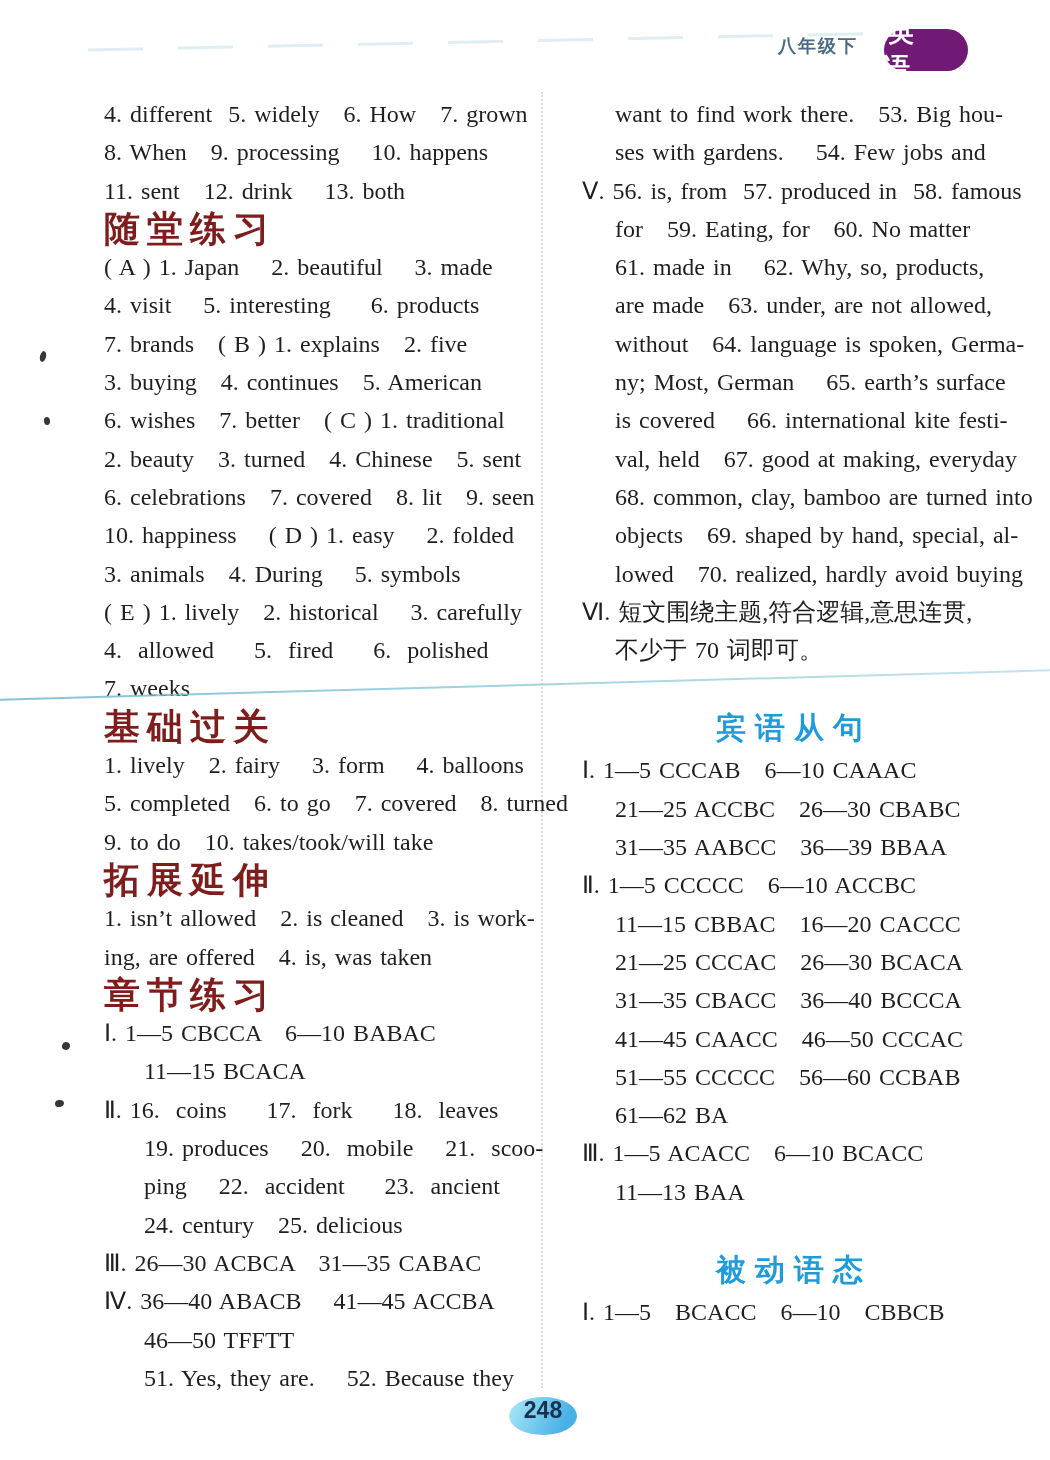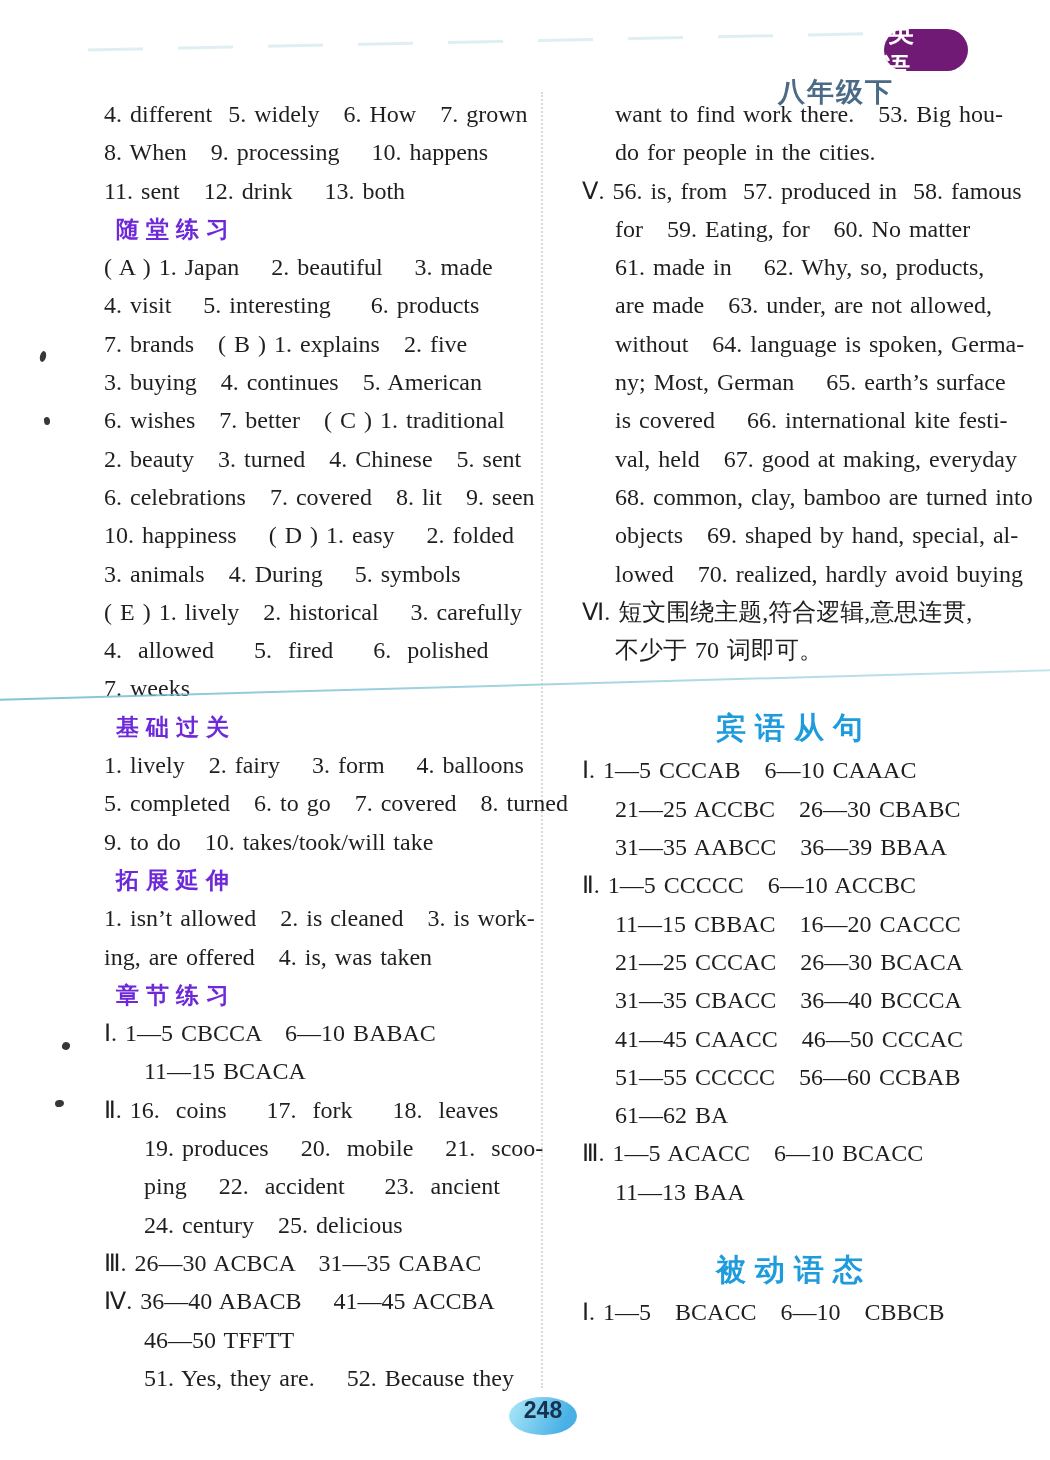--- a/index.html
+++ b/index.html
@@ -7,21 +7,21 @@
     width:1050px; height:1460px;
     background:#ffffff;
     position:relative;
     overflow:hidden;
     font-family:"Liberation Serif", serif;
   }
   
   .grade-label {
     position:absolute; left:778px; top:34px;
     font-family:Liberation Serif, serif;
-    font-size:27px; font-weight:bold; color:#4a6a85; letter-spacing:2px;margin-top:40px;
+    font-size:18px; font-weight:bold; color:#4a6a85; letter-spacing:2px;
   }
   .subject-badge {
     position:absolute; left:884px; top:29px;
     width:84px; height:42px; border-radius:22px;
     background:#701a75;
     color:#ffffff; font-family:"Liberation Sans", sans-serif;
     font-weight:bold; font-size:26px;
     display:flex; align-items:center; justify-content:center;
     letter-spacing:6px; word-spacing:14px; text-indent:4px;
   }
@@ -43,21 +43,21 @@
   .col-right { left:582px; width:424px; }
   .line {
     white-space:pre;
     font-size:24px; line-height:38.3px; color:#1f1f1f;
     word-spacing:2px;
   }
   .col-left  .ind1 { padding-left:40px; }
   .col-right .ind1 { padding-left:33px; }
   .h {
     font-family:"Liberation Sans", sans-serif;
-    font-weight:bold; color:#6d28d9; font-size:23px; letter-spacing:7px;margin-left:12px;
+    font-weight:bold; color:#7f1d1d; font-size:36px; letter-spacing:7px;
   }
   .hc {
     font-family:"Liberation Sans", sans-serif;
     font-weight:bold; color:#1e9bdc; font-size:30px; letter-spacing:9px;
     text-align:center; line-height:46px;margin-top:36px;
   }
   
   .crease {
     position:absolute; left:-10px; top:684px; width:1070px; height:2px;
     background:linear-gradient(to right, rgba(110,185,205,0.85), rgba(150,205,220,0.55));
@@ -123,21 +123,21 @@
       <div class="line ind1">19. produces    20.  mobile    21.  scoo-</div>
       <div class="line ind1">ping    22.  accident     23.  ancient</div>
       <div class="line ind1">24. century   25. delicious</div>
       <div class="line ind0">Ⅲ. 26—30 ACBCA   31—35 CABAC</div>
       <div class="line ind0">Ⅳ. 36—40 ABACB    41—45 ACCBA</div>
       <div class="line ind1">46—50 TFFTT</div>
       <div class="line ind1">51. Yes, they are.    52. Because they</div>
     </div>
   <div class="col col-right">
       <div class="line ind1">want to find work there.   53. Big hou-</div>
-      <div class="line ind1">do for people in the cities.</div>
+      <div class="line ind1">ses with gardens.    54. Few jobs and</div>
       <div class="line ind0">Ⅴ. 56. is, from  57. produced in  58. famous</div>
       <div class="line ind1">for   59. Eating, for   60. No matter</div>
       <div class="line ind1">61. made in    62. Why, so, products,</div>
       <div class="line ind1">are made   63. under, are not allowed,</div>
       <div class="line ind1">without   64. language is spoken, Germa-</div>
       <div class="line ind1">ny; Most, German    65. earth’s surface</div>
       <div class="line ind1">is covered    66. international kite festi-</div>
       <div class="line ind1">val, held   67. good at making, everyday</div>
       <div class="line ind1">68. common, clay, bamboo are turned into</div>
       <div class="line ind1">objects   69. shaped by hand, special, al-</div>

